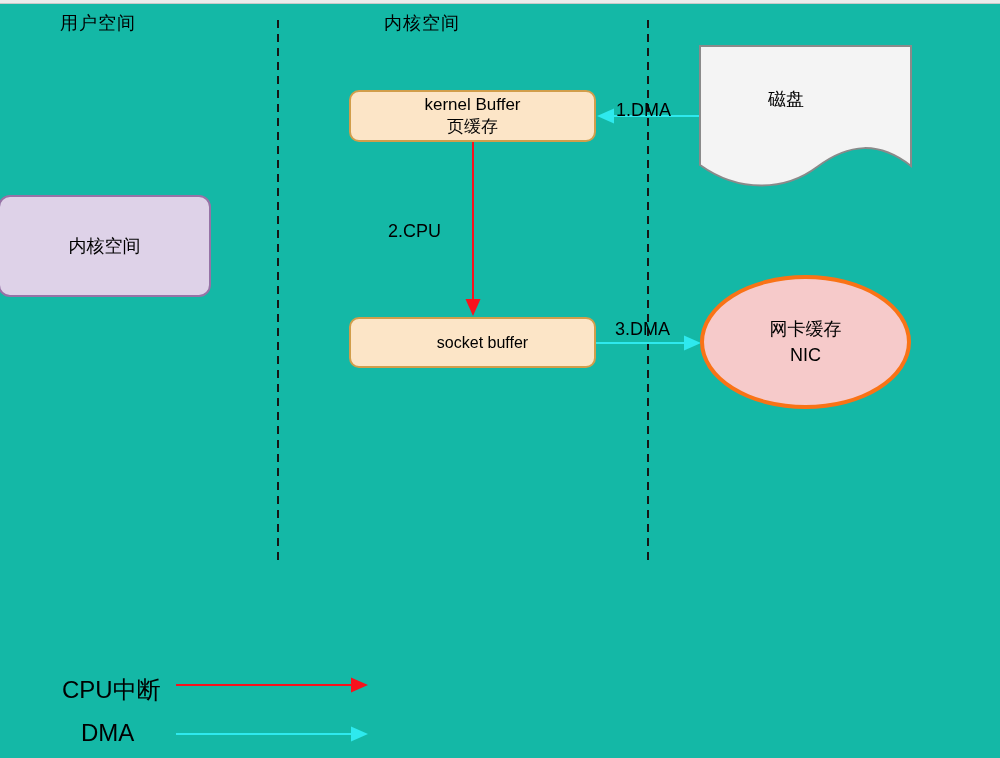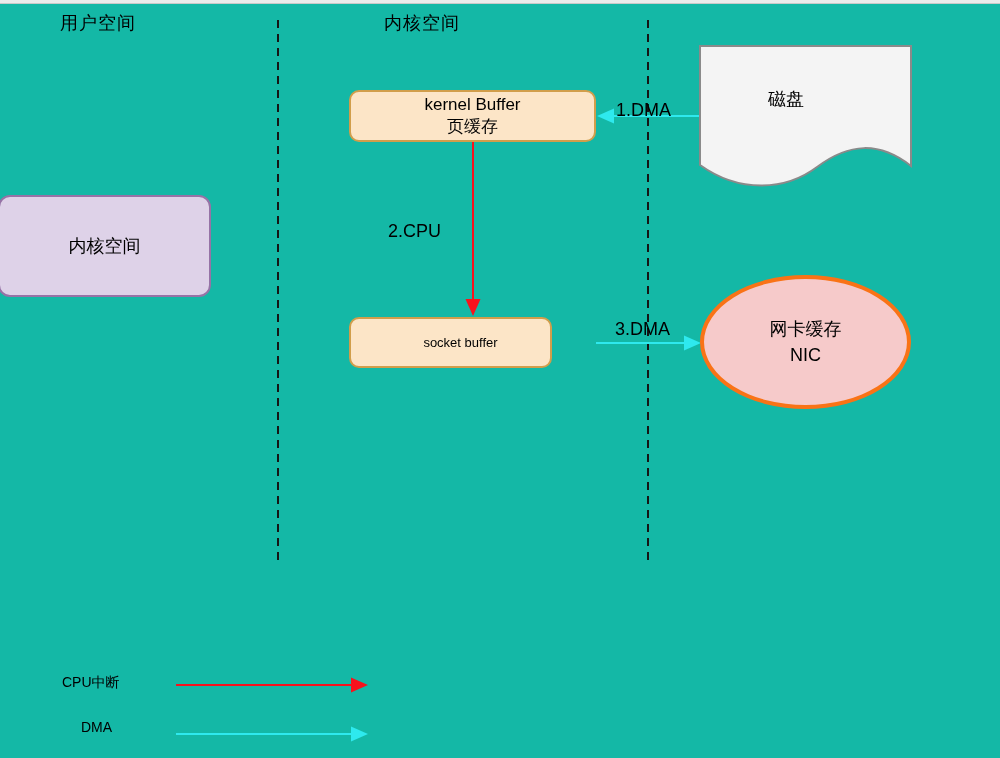--- a/index.html
+++ b/index.html
@@ -45,21 +45,21 @@
     font-size: 17px;
     line-height: 22px;
     color: #000;
   }
   .node-orange {
     background: #fce5c7;
     border: 2px solid #d19e4b;
     border-radius: 10px;
   }
   .node-kernel-buffer { left: 349px; top: 90px;  width: 247px; height: 52px; }
-  .node-socket-buffer { left: 349px; top: 317px; width: 203px; height: 51px; font-size: 13px; padding-left: 20px; }
+  .node-socket-buffer { left: 349px; top: 317px; width: 247px; height: 51px; font-size: 16px; padding-left: 20px; }
   .node-app-cache {
     left: -2px; top: 195px; width: 213px; height: 102px;
     background: #ded2e8;
     border: 2px solid #9673a6;
     border-radius: 12px;
     font-size: 18px;
   }
   .node-nic {
     left: 700px; top: 275px; width: 211px; height: 134px;
     background: #f6caca;
@@ -86,21 +86,21 @@
     font-size: 18px;
     color: #000;
     white-space: nowrap;
   }
   .lbl-dma1 { left: 616px; top: 100px; }
   .lbl-cpu2 { left: 388px; top: 221px; }
   .lbl-dma3 { left: 615px; top: 319px; text-align: right; }
 
   .legend-label {
     position: absolute;
-    font-size: 14px;
+    font-size: 24px;
     color: #000;
     white-space: nowrap;
   }
   .lbl-legend-cpu { left: 62px; top: 674px; }
   .lbl-legend-dma { left: 81px; top: 719px; }
 </style>
 </head>
 <body>
 
 <div class="canvas">

